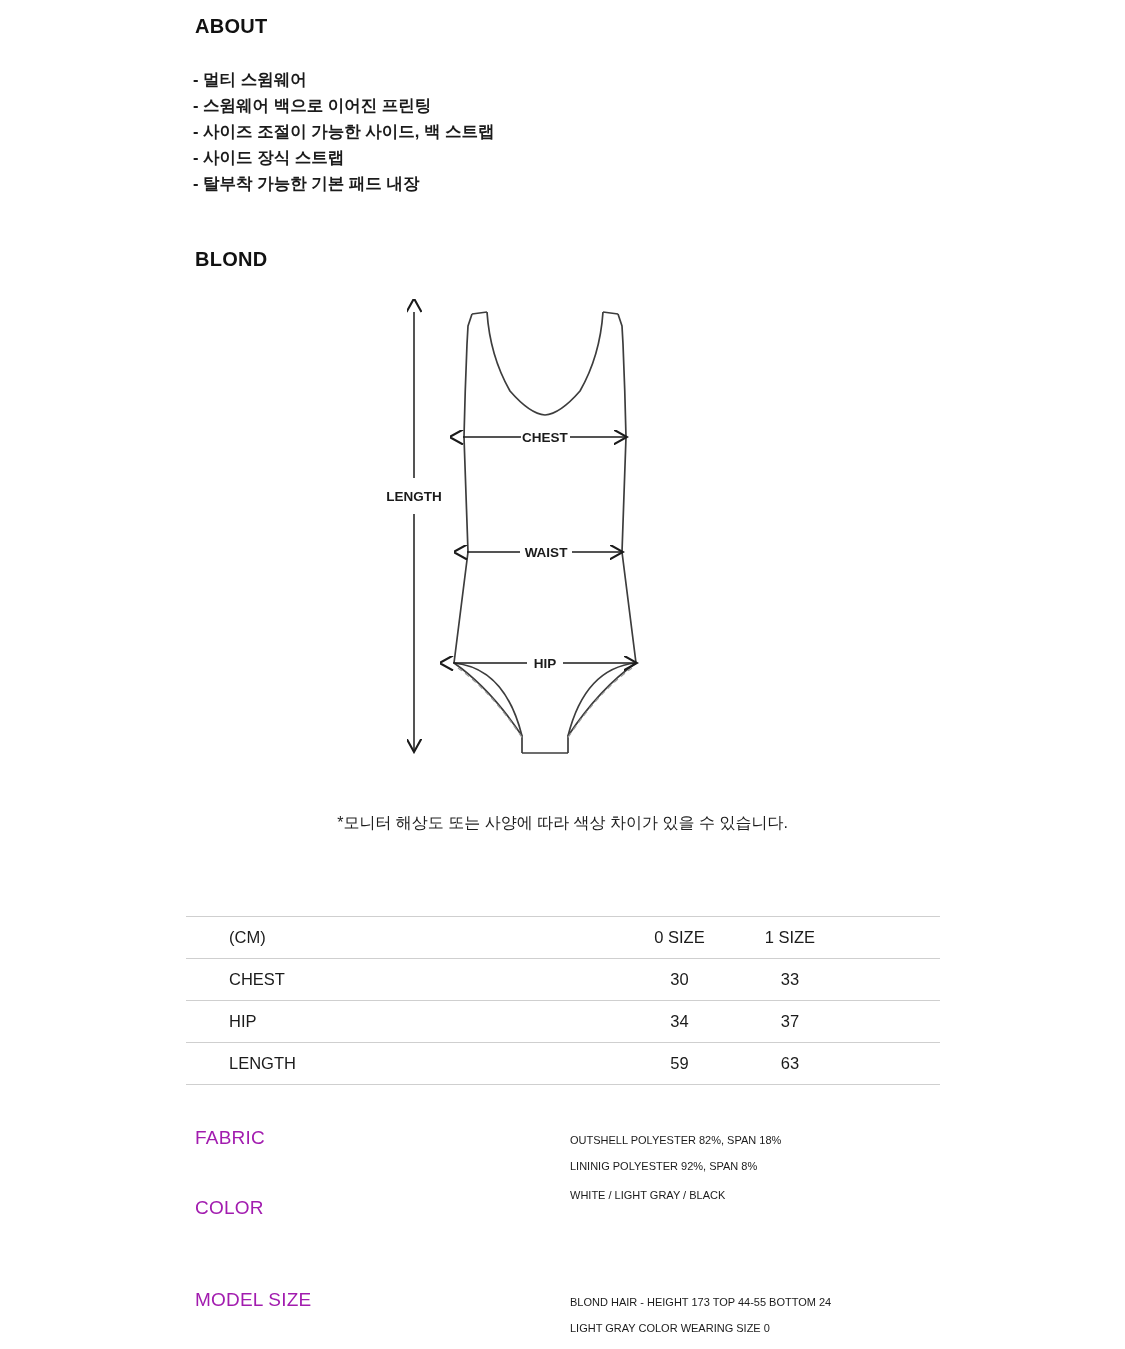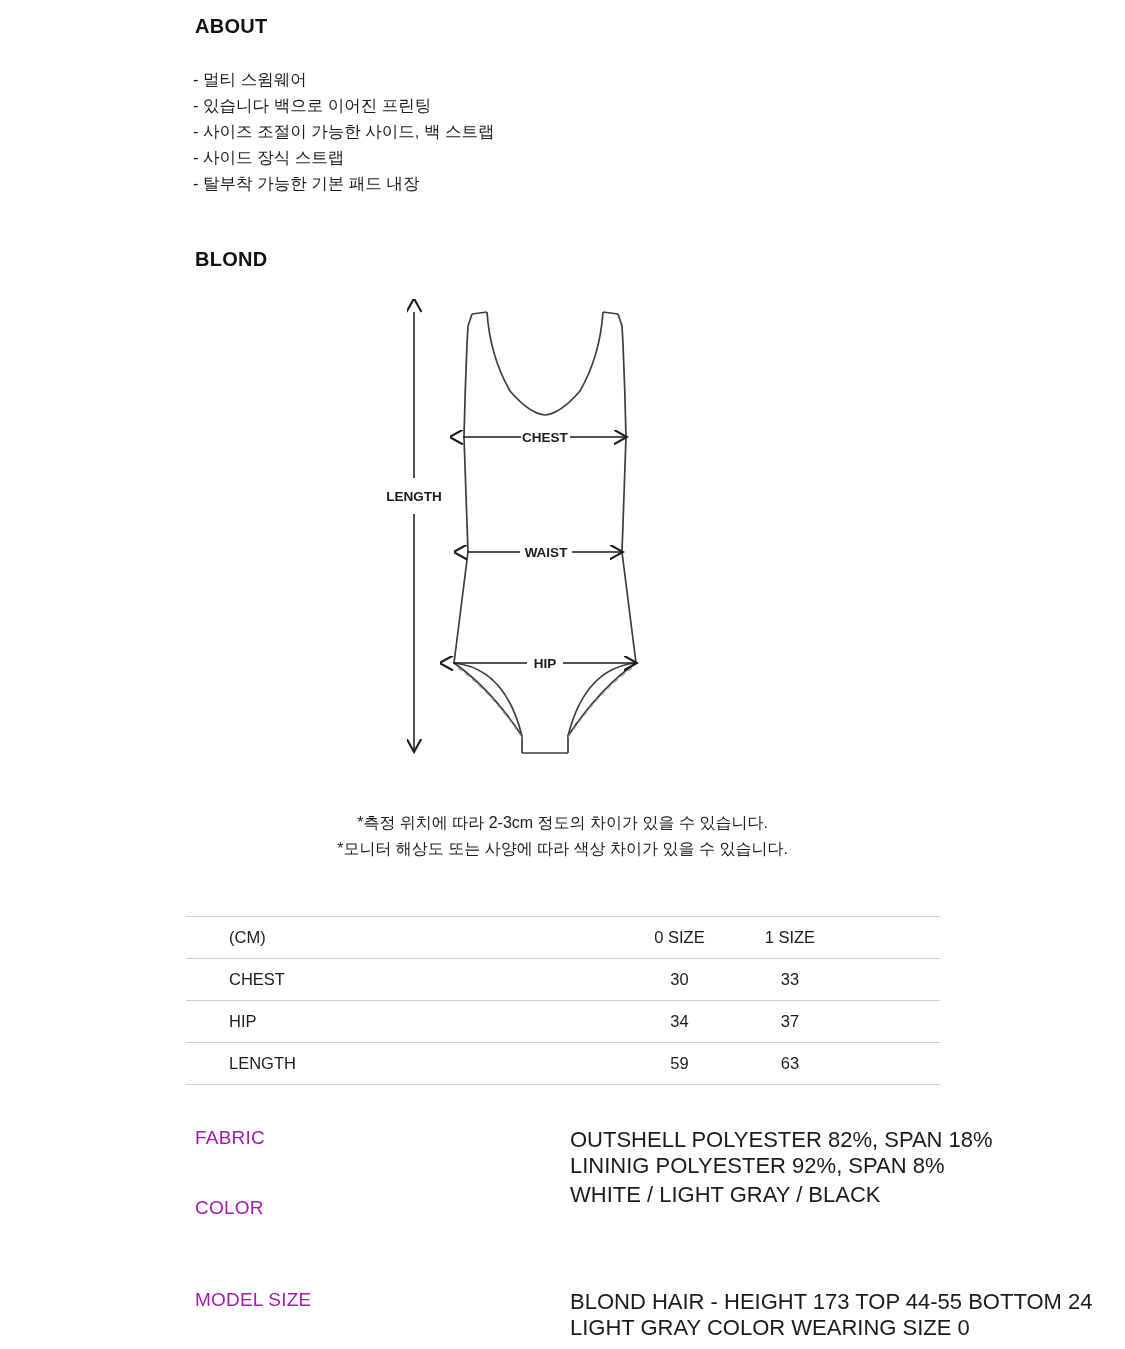--- a/index.html
+++ b/index.html
@@ -31,21 +31,21 @@
   #about-list {
     left: 193px;
     top: 66px;
     width: 640px;
   }
   .about-line {
     font-size: 16.5px;
     line-height: 26px;
     color: #1b1b1b;
     white-space: nowrap;
-    font-weight: 400;
+    font-weight: 700;
   }
 
   
   #size-diagram {
     left: 370px;
     top: 296px;
     width: 330px;
     height: 480px;
   }
   #size-diagram svg { display: block; }
@@ -98,34 +98,34 @@
     font-weight: 400;
     color: #a21caf;
     letter-spacing: 0.2px;
     white-space: nowrap;
   }
   .info-values {
     left: 570px;
     width: 520px;
   }
   .info-value-line {
-    font-size: 22px;
+    font-size: 11px;
     line-height: 26px;
     color: #1b1b1b;
     white-space: nowrap;
   }
 </style>
 </head>
 <body>
 
 <div class="abs section-heading" style="left:195px; top:15px;">ABOUT</div>
 
 <div class="abs" id="about-list">
   <div class="about-line">- 멀티 스윔웨어</div>
-  <div class="about-line">- 있습니다 백으로 이어진 프린팅</div>
+  <div class="about-line">- 스윔웨어 백으로 이어진 프린팅</div>
   <div class="about-line">- 사이즈 조절이 가능한 사이드, 백 스트랩</div>
   <div class="about-line">- 사이드 장식 스트랩</div>
   <div class="about-line">- 탈부착 가능한 기본 패드 내장</div>
 </div>
 
 <div class="abs section-heading" style="left:195px; top:248px;">BLOND</div>
 
 <div class="abs" id="size-diagram">
   <svg width="330" height="480" viewBox="0 0 330 480" xmlns="http://www.w3.org/2000/svg">
     <defs>
@@ -189,21 +189,20 @@
 
     <g>
       <line x1="83" y1="367" x2="157" y2="367" stroke="#1b1b1b" stroke-width="1.5" marker-start="url(#arrL)"></line>
       <line x1="193" y1="367" x2="267" y2="367" stroke="#1b1b1b" stroke-width="1.5" marker-end="url(#arrR)"></line>
       <text x="175" y="372" font-family="Liberation Sans, sans-serif" font-size="13.5" font-weight="700" fill="#1b1b1b" text-anchor="middle">HIP</text>
     </g>
   </svg>
 </div>
 
 <div class="abs" id="notes">
-  <div class="note-line">*측정 위치에 따라 2-3cm 정도의 차이가 있을 수 있습니다.</div>
   <div class="note-line">*모니터 해상도 또는 사양에 따라 색상 차이가 있을 수 있습니다.</div>
 </div>
 
 <table class="abs" id="size-table">
   <tbody>
     <tr>
       <td class="label-col">(CM)</td>
       <td class="val-col">0 SIZE</td>
       <td class="val-col">1 SIZE</td>
       <td class="pad-col"></td>

